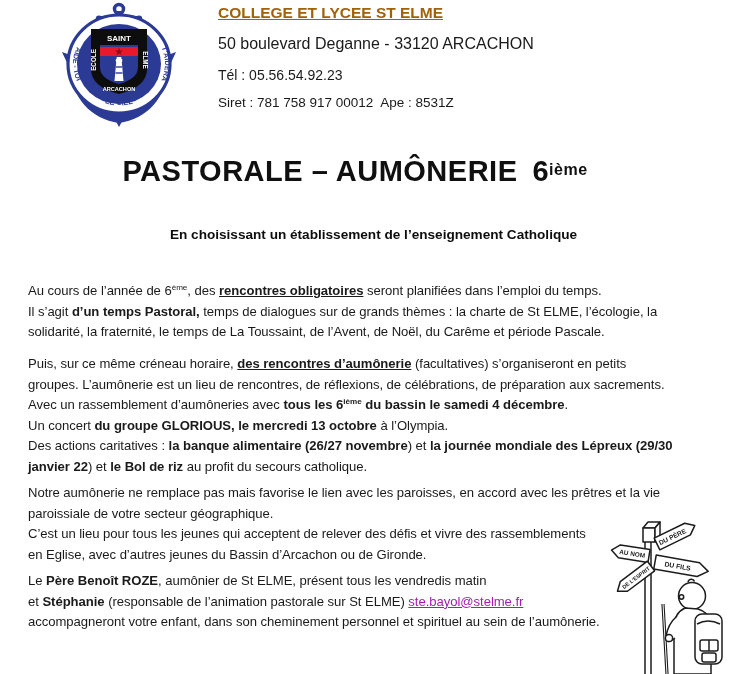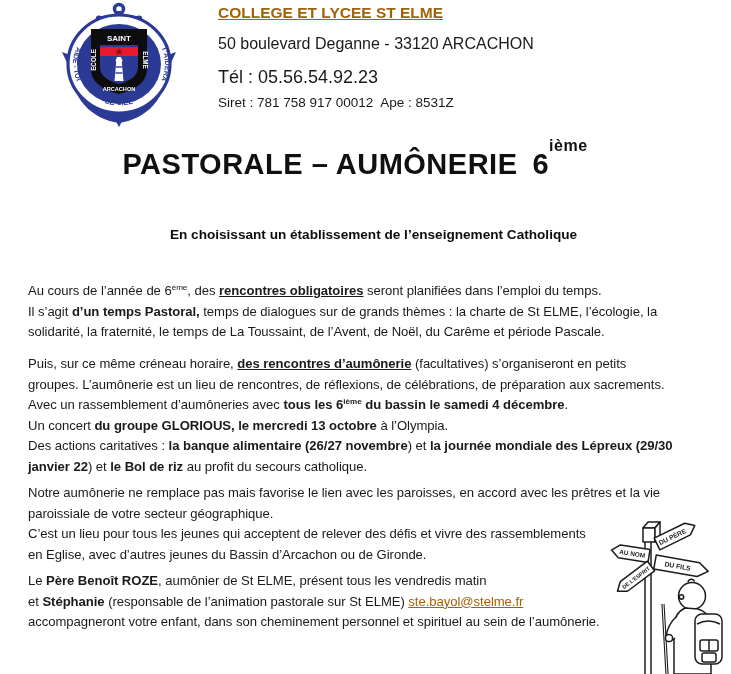--- a/index.html
+++ b/index.html
@@ -3,39 +3,39 @@
 <meta charset="utf-8">
 <style>
   html,body{margin:0;padding:0;background:#fff;}
   .page{position:relative;width:731px;height:674px;background:#ffffff;overflow:hidden;
         font-family:"Liberation Sans",sans-serif;color:#1a1a1a;}
   
   .logo{position:absolute;left:55px;top:1px;width:128px;height:127px;}
   .hline{position:absolute;left:218px;white-space:pre;}
   .h-school{top:4px;font-size:15.5px;font-weight:bold;text-decoration:underline;color:#a16207;}
   .h-addr{top:35px;font-size:16px;}
-  .h-tel{top:67px;font-size:18px;}
+  .h-tel{top:67px;font-size:14px;}
   .h-siret{top:95px;font-size:13.5px;}
   
   .banner{position:absolute;left:22px;top:148px;width:666px;height:47px;
-          display:flex;align-items:flex-start;justify-content:center;
+          display:flex;align-items:center;justify-content:center;
           font-weight:bold;font-size:29px;color:#101010;letter-spacing:.5px;}
   .banner .grade{margin-left:15px;}
   .banner .gsup{font-size:16px;vertical-align:super;line-height:0;position:relative;top:-2px;}
   
   .intro{position:absolute;left:0;top:224px;width:731px;text-align:center;
          font-weight:bold;font-size:13.6px;line-height:21px;color:#0d0d0d;margin-left:8px;}
   
   .para{position:absolute;left:28px;font-size:13.1px;line-height:20.5px;letter-spacing:-.05px;}
   .p1{top:281px;} .p2{top:354px;} .p3{top:483px;} .p4{top:571px;}
   .tl{white-space:pre;}
   .b{font-weight:bold;}
   .u{text-decoration:underline;}
   .sup{font-size:.62em;vertical-align:super;line-height:0;}
-  .link{color:#a16207;text-decoration:underline;cursor:pointer;}
+  .link{color:#a21caf;text-decoration:underline;cursor:pointer;}
   
   .illus{position:absolute;left:605px;top:500px;width:126px;height:174px;}
   svg text{font-family:"Liberation Sans",sans-serif;}
 </style>
 </head>
 <body>
 
 <div class="page">
 
   <svg class="logo" viewBox="0 0 128 127">

